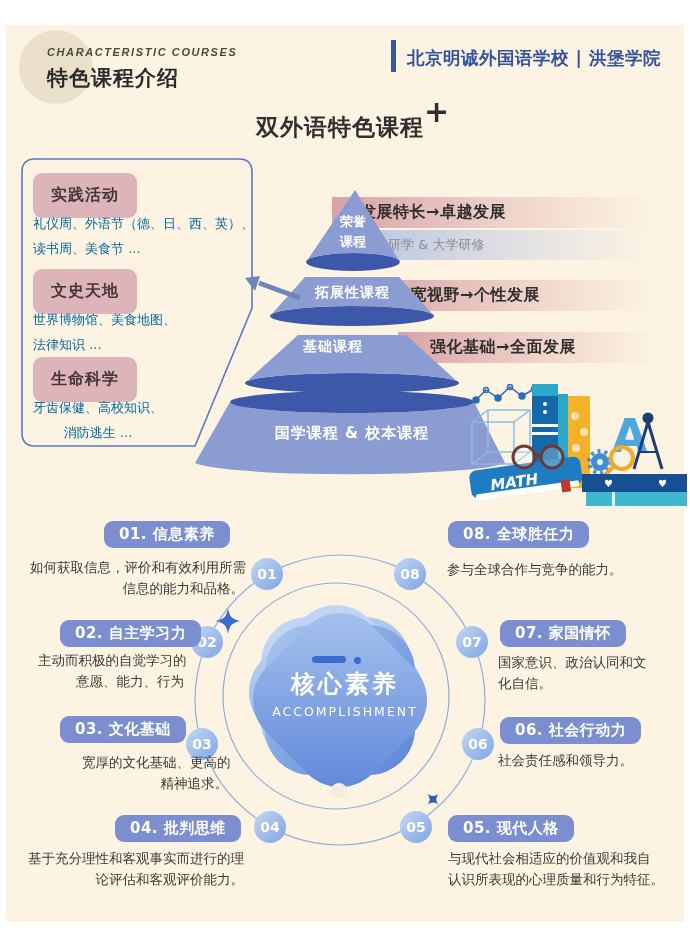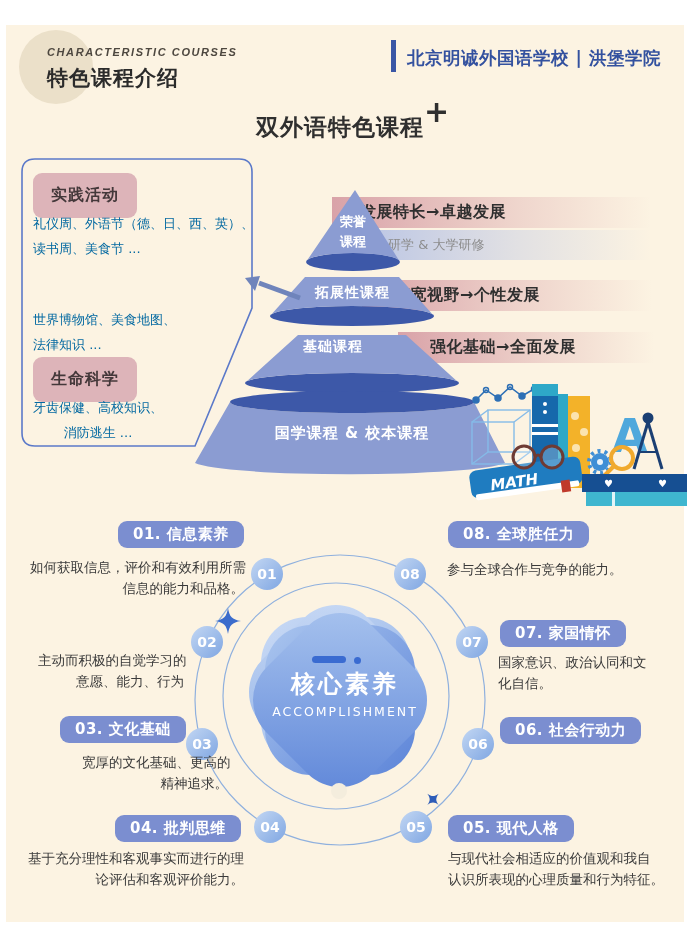--- a/index.html
+++ b/index.html
@@ -41,21 +41,21 @@
   .pl-2{left:295px;top:284px;width:115px;font-size:14px;letter-spacing:1px;}
   .pl-3{left:288px;top:338px;width:90px;font-size:14px;letter-spacing:1px;}
   .pl-4{left:252px;top:424px;width:200px;font-size:15px;letter-spacing:1px;}
   .books{left:462px;top:374px;}
 
   
   .rings{left:150px;top:540px;}
   .blue-pill{background:#7b8ed0;color:#ffffff;font-size:15px;font-weight:bold;border-radius:9px;padding:4px 15px;letter-spacing:0.5px;z-index:3;}
   .core-desc{font-size:13.5px;color:#3a3a3a;line-height:1.55;z-index:3;}
   .t-right{text-align:right;}
-  .cp1{left:118px;top:521px;} .cp8{left:448px;top:521px;}
+  .cp1{left:104px;top:521px;} .cp8{left:448px;top:521px;}
   .cp2{left:60px;top:620px;}  .cp7{left:500px;top:620px;}
   .cp3{left:60px;top:716px;}  .cp6{left:500px;top:717px;}
   .cp4{left:115px;top:815px;} .cp5{left:448px;top:815px;}
   .cd1{left:30px;top:558px;width:214px;font-family:Liberation Serif, serif;} .cd8{left:447px;top:559px;width:220px;}
   .cd2{left:38px;top:650px;width:146px;} .cd7{left:498px;top:652px;width:165px;}
   .cd3{left:38px;top:752px;width:146px;margin-left:44px;} .cd6{left:498px;top:750px;width:165px;}
   .cd4{left:28px;top:848px;width:216px;} .cd5{left:448px;top:848px;width:220px;}
   .node{width:32px;height:32px;border-radius:50%;background:linear-gradient(135deg,#c3d7f3,#7fa6e2);color:#ffffff;font-size:14px;font-weight:bold;display:flex;align-items:center;justify-content:center;z-index:2;}
   .n1{left:251px;top:558px;} .n2{left:191px;top:626px;} .n3{left:186px;top:728px;} .n4{left:254px;top:811px;}
   .n5{left:400px;top:811px;} .n6{left:462px;top:728px;} .n7{left:456px;top:626px;} .n8{left:394px;top:558px;}
@@ -79,20 +79,21 @@
 
   <div class="abs sec-title">双外语特色课程</div>
   <div class="abs sec-plus">+</div>
 
   <svg class="abs info-svg" width="245" height="300" viewBox="0 0 245 300">
     <path d="M 21 7 L 225 7 Q 238 7 238 20 L 238 156 L 181 294 L 21 294 Q 8 294 8 281 L 8 20 Q 8 7 21 7 Z" fill="none" stroke="#5b79c9" stroke-width="1.6"></path>
   </svg>
   <div class="abs pink-pill ip1">实践活动</div>
   <div class="abs info-desc pre id1">礼仪周、外语节（德、日、西、英）、
 读书周、美食节 ...</div>
+  <div class="abs pink-pill ip2">文史天地</div>
   <div class="abs info-desc pre id2">世界博物馆、美食地图、
 法律知识 ...</div>
   <div class="abs pink-pill ip3">生命科学</div>
   <div class="abs info-desc pre id3">牙齿保健、高校知识、
 消防逃生 ...</div>
 
   <div class="abs bar bar-pink b1">
       <span class="bar-strong">发展特长→卓越发展</span>
     </div>
   <div class="abs bar bar-blue b2">
@@ -228,30 +229,32 @@
   <div class="abs node n3">03</div>
   <div class="abs node n4">04</div>
   <div class="abs node n5">05</div>
   <div class="abs node n6">06</div>
   <div class="abs node n7">07</div>
   <div class="abs node n8">08</div>
 
   <div class="abs blue-pill cp1">01. 信息素养</div>
   <div class="abs core-desc pre t-right cd1">如何获取信息，评价和有效利用所需
 信息的能力和品格。</div>
+  <div class="abs blue-pill cp2">02. 自主学习力</div>
   <div class="abs core-desc pre t-right cd2">主动而积极的自觉学习的
 意愿、能力、行为</div>
   <div class="abs blue-pill cp3">03. 文化基础</div>
   <div class="abs core-desc pre t-right cd3">宽厚的文化基础、更高的
 精神追求。</div>
   <div class="abs blue-pill cp4">04. 批判思维</div>
   <div class="abs core-desc pre t-right cd4">基于充分理性和客观事实而进行的理
 论评估和客观评价能力。</div>
   <div class="abs blue-pill cp5">05. 现代人格</div>
   <div class="abs core-desc pre cd5">与现代社会相适应的价值观和我自
 认识所表现的心理质量和行为特征。</div>
   <div class="abs blue-pill cp6">06. 社会行动力</div>
+  <div class="abs core-desc pre cd6">社会责任感和领导力。</div>
   <div class="abs blue-pill cp7">07. 家国情怀</div>
   <div class="abs core-desc pre cd7">国家意识、政治认同和文
 化自信。</div>
   <div class="abs blue-pill cp8">08. 全球胜任力</div>
   <div class="abs core-desc pre cd8">参与全球合作与竞争的能力。</div>
 </div>
 
 </body></html>

